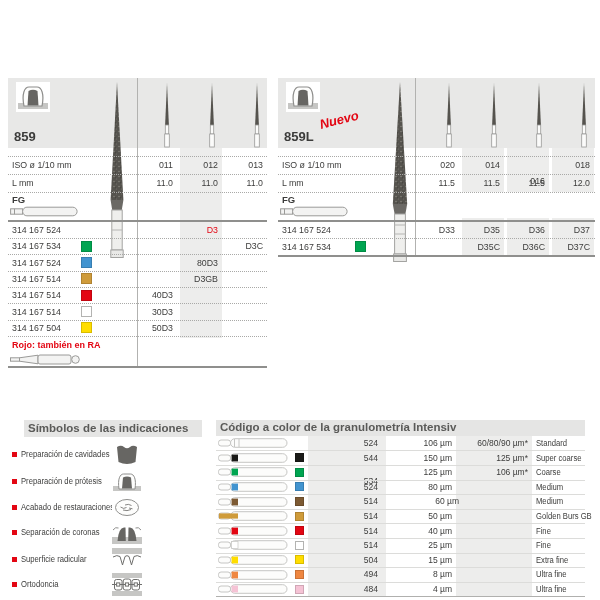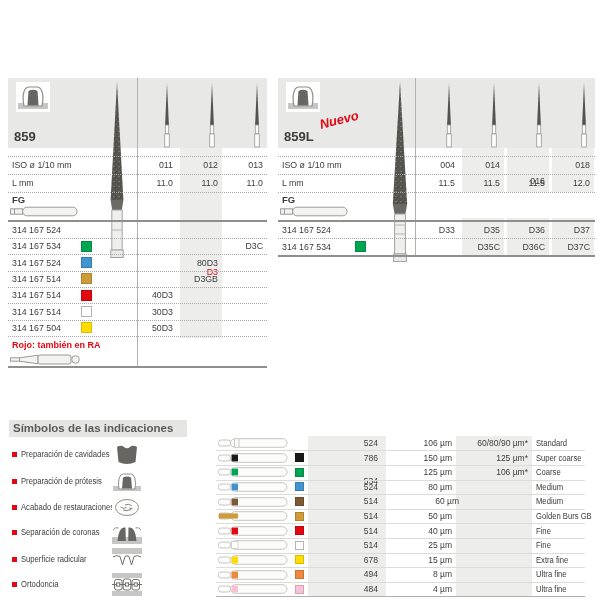--- a/index.html
+++ b/index.html
@@ -14,21 +14,21 @@
   .grline{position:absolute;height:1px;background:#dcdcda;}
   .solidline{position:absolute;height:1px;background:#b0b0ae;}
   .model{position:absolute;font-size:13px;font-weight:bold;line-height:16px;}
   .badge{position:absolute;font-size:13px;font-weight:bold;font-style:italic;color:#e30613;
          transform:rotate(-14deg);transform-origin:0 50%;line-height:14px;}
   .rlabel{position:absolute;font-size:8.8px;line-height:17px;white-space:nowrap;}
   .cellv{position:absolute;font-size:8.8px;line-height:17px;width:40px;height:17px;text-align:right;}
   .part{position:absolute;font-size:8.8px;line-height:16.3px;white-space:nowrap;}
   .codecell{position:absolute;font-size:8.8px;line-height:16.3px;width:40px;height:16.3px;text-align:right;}
   .fglabel{position:absolute;font-size:9.5px;font-weight:bold;line-height:12px;}
-  .red-text{color:#e30613;margin-top:42px;}
+  .red-text{color:#e30613;}
   .red-note{position:absolute;font-size:9px;font-weight:bold;color:#e30613;line-height:15px;white-space:nowrap;}
   .chip{position:absolute;width:11px;height:11px;border:1px solid rgba(0,0,0,.15);box-sizing:border-box;}
   .chip.small{width:9px;height:9px;}
   .chip.black{background:#1a1a18}.chip.green{background:#00a551}.chip.blue{background:#4294d0}
   .chip.brown{background:#7d5a33}.chip.gold{background:#cf9b3a}.chip.red{background:#e30613}
   .chip.white{background:#ffffff;border:1px solid #b3b3b1}.chip.yellow{background:#ffdd00}
   .chip.orange{background:#ef8741}.chip.pink{background:#f5c3d5}
   .secth{position:absolute;font-size:11.5px;font-weight:bold;color:#5a5a58;background:#e5e5e4;
          line-height:17px;padding-left:4px;box-sizing:border-box;white-space:nowrap;}
   .bullet{position:absolute;width:5px;height:5px;background:#e30613;}
@@ -211,21 +211,21 @@
       <rect x="3.7" y="52" width="4.6" height="13" fill="#fbfbfa" stroke="#9a9a98" stroke-width=".8"></rect>
     </svg>
     <svg style="left:578px;top:82px" width="12" height="66" viewBox="0 0 12 66">
       <polygon points="6,1 4.1,43 7.9,43" fill="#55534e"></polygon>
       <rect x="4.3" y="43" width="3.4" height="9" fill="#fbfbfa" stroke="#9a9a98" stroke-width=".8"></rect>
       <rect x="3.7" y="52" width="4.6" height="13" fill="#fbfbfa" stroke="#9a9a98" stroke-width=".8"></rect>
     </svg>
 
     <div class="dotline" style="left:278px;top:156px;width:317px"></div>
     <div class="rlabel" style="left:282px;top:157px">ISO ø 1/10 mm</div>
-    <div class="cellv" style="left:415px;top:157px">004</div>
+    <div class="cellv" style="left:415px;top:157px">020</div>
     <div class="cellv" style="left:460px;top:157px">014</div>
     <div class="cellv" style="left:505px;top:173px">016</div>
     <div class="cellv" style="left:550px;top:157px">018</div>
 
     <div class="dotline" style="left:278px;top:174px;width:317px"></div>
     <div class="rlabel" style="left:282px;top:175px">L mm</div>
     <div class="cellv" style="left:415px;top:175px">11.5</div>
     <div class="cellv" style="left:460px;top:175px">11.5</div>
     <div class="cellv" style="left:505px;top:175px">11.5</div>
     <div class="cellv" style="left:550px;top:175px">12.0</div>
@@ -249,21 +249,21 @@
 
     <div class="part" style="left:282px;top:238.5px">314 167 534</div>
     <span class="chip green" style="left:355px;top:241px"></span>
     <div class="codecell" style="left:460px;top:238.5px">D35C</div>
     <div class="codecell" style="left:505px;top:238.5px">D36C</div>
     <div class="codecell" style="left:550px;top:238.5px">D37C</div>
     <div class="thickline" style="left:278px;top:254.8px;width:317px"></div>
   </div>
 
   <div class="layer">
-    <div class="secth" style="left:9px;top:420px;width:178px;height:17px">Símbolos de las indicaciones</div>
+    <div class="secth" style="left:24px;top:420px;width:178px;height:17px">Símbolos de las indicaciones</div>
 
     <span class="bullet" style="left:12px;top:451.5px"></span>
     <div class="symlabel" style="left:21px;top:443px">Preparación de cavidades</div>
     <svg style="left:112px;top:443px" width="30" height="23" viewBox="0 0 30 23">
       <rect width="30" height="23" fill="#ffffff"></rect>
       <path d="M5 4 Q9 1.5 12 4 Q15 6.5 18 4 Q21 1.5 25 4 L23.5 19 Q15 23 6.5 19 Z" fill="#676663"></path>
     </svg>
 
     <span class="bullet" style="left:12px;top:478.5px"></span>
     <div class="symlabel" style="left:21px;top:470px">Preparación de prótesis</div>
@@ -310,20 +310,21 @@
       <rect x="11.2" y="6" width="7.6" height="11" rx="2" fill="#fdfdfc" stroke="#6f6f6d"></rect>
       <rect x="20" y="6.5" width="7.5" height="10.5" rx="2" fill="#fdfdfc" stroke="#6f6f6d"></rect>
       <line x1="0" y1="11.5" x2="30" y2="11.5" stroke="#6f6f6d"></line>
       <rect x="4.6" y="9.9" width="3.2" height="3.2" fill="#fdfdfc" stroke="#6f6f6d"></rect>
       <rect x="13.4" y="9.9" width="3.2" height="3.2" fill="#fdfdfc" stroke="#6f6f6d"></rect>
       <rect x="22.2" y="9.9" width="3.2" height="3.2" fill="#fdfdfc" stroke="#6f6f6d"></rect>
     </svg>
   </div>
 
   <div class="layer">
+    <div class="secth" style="left:216px;top:420px;width:369px;height:15.5px;line-height:15.5px">Código a color de la granulometría Intensiv</div>
     <div class="shade" style="left:308px;top:435.5px;width:78px;height:161px"></div>
     <div class="shade" style="left:456px;top:435.5px;width:76px;height:161px"></div>
 
     <svg style="left:218px;top:438.2px" width="70" height="10" viewBox="0 0 70 10">
       <rect x="0.5" y="2" width="12" height="6" rx="2.5" fill="#fcfcfb" stroke="#c6c6c4"></rect>
       <rect x="12.5" y="0.7" width="56.5" height="8.6" rx="4.3" fill="#fcfcfb" stroke="#c6c6c4"></rect>
       <line x1="16.5" y1="1" x2="16.5" y2="9" stroke="#c6c6c4"></line>
         <line x1="21" y1="1" x2="21" y2="9" stroke="#c6c6c4"></line>
     </svg>
     <div class="gcell" style="left:338px;top:436px;width:40px">524</div>
@@ -331,21 +332,21 @@
     <div class="gcell" style="left:462px;top:436px;width:66px">60/80/90 µm*</div>
     <div class="gcell gname" style="left:536px;top:436px;width:62px">Standard</div>
     <div class="grline" style="left:216px;top:450.4px;width:369px"></div>
 
     <svg style="left:218px;top:452.8px" width="70" height="10" viewBox="0 0 70 10">
       <rect x="0.5" y="2" width="12" height="6" rx="2.5" fill="#fcfcfb" stroke="#c6c6c4"></rect>
       <rect x="12.5" y="0.7" width="56.5" height="8.6" rx="4.3" fill="#fcfcfb" stroke="#c6c6c4"></rect>
       <rect x="13.6" y="1.6" width="6.4" height="6.8" class="bband black"></rect>
     </svg>
     <span class="chip small black" style="left:295px;top:453.2px"></span>
-    <div class="gcell" style="left:338px;top:450.6px;width:40px">786</div>
+    <div class="gcell" style="left:338px;top:450.6px;width:40px">544</div>
     <div class="gcell" style="left:410px;top:450.6px;width:42px">150 µm</div>
     <div class="gcell" style="left:462px;top:450.6px;width:66px">125 µm*</div>
     <div class="gcell gname" style="left:536px;top:450.6px;width:62px">Super coarse</div>
     <div class="grline" style="left:216px;top:465px;width:369px"></div>
 
     <svg style="left:218px;top:467.4px" width="70" height="10" viewBox="0 0 70 10">
       <rect x="0.5" y="2" width="12" height="6" rx="2.5" fill="#fcfcfb" stroke="#c6c6c4"></rect>
       <rect x="12.5" y="0.7" width="56.5" height="8.6" rx="4.3" fill="#fcfcfb" stroke="#c6c6c4"></rect>
       <rect x="13.6" y="1.6" width="6.4" height="6.8" class="bband green"></rect>
     </svg>
@@ -415,21 +416,21 @@
     <div class="gcell" style="left:462px;top:538.2px;width:66px"></div>
     <div class="gcell gname" style="left:536px;top:538.2px;width:62px">Fine</div>
     <div class="grline" style="left:216px;top:552.6px;width:369px"></div>
 
     <svg style="left:218px;top:555px" width="70" height="10" viewBox="0 0 70 10">
       <rect x="0.5" y="2" width="12" height="6" rx="2.5" fill="#fcfcfb" stroke="#c6c6c4"></rect>
       <rect x="12.5" y="0.7" width="56.5" height="8.6" rx="4.3" fill="#fcfcfb" stroke="#c6c6c4"></rect>
       <rect x="13.6" y="1.6" width="6.4" height="6.8" class="bband yellow"></rect>
     </svg>
     <span class="chip small yellow" style="left:295px;top:555.4px"></span>
-    <div class="gcell" style="left:338px;top:552.8px;width:40px">678</div>
+    <div class="gcell" style="left:338px;top:552.8px;width:40px">504</div>
     <div class="gcell" style="left:410px;top:552.8px;width:42px">15 µm</div>
     <div class="gcell" style="left:462px;top:552.8px;width:66px"></div>
     <div class="gcell gname" style="left:536px;top:552.8px;width:62px">Extra fine</div>
     <div class="grline" style="left:216px;top:567.2px;width:369px"></div>
 
     <svg style="left:218px;top:569.6px" width="70" height="10" viewBox="0 0 70 10">
       <rect x="0.5" y="2" width="12" height="6" rx="2.5" fill="#fcfcfb" stroke="#c6c6c4"></rect>
       <rect x="12.5" y="0.7" width="56.5" height="8.6" rx="4.3" fill="#fcfcfb" stroke="#c6c6c4"></rect>
       <rect x="13.6" y="1.6" width="6.4" height="6.8" class="bband orange"></rect>
     </svg>

